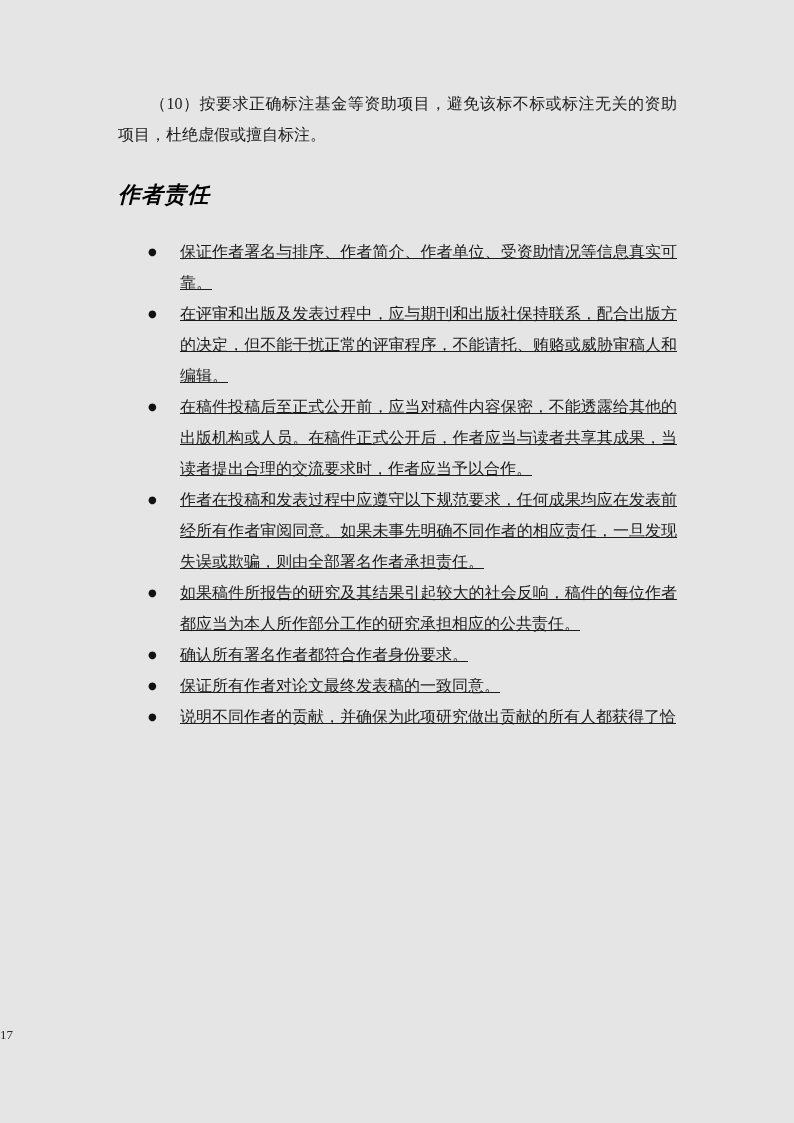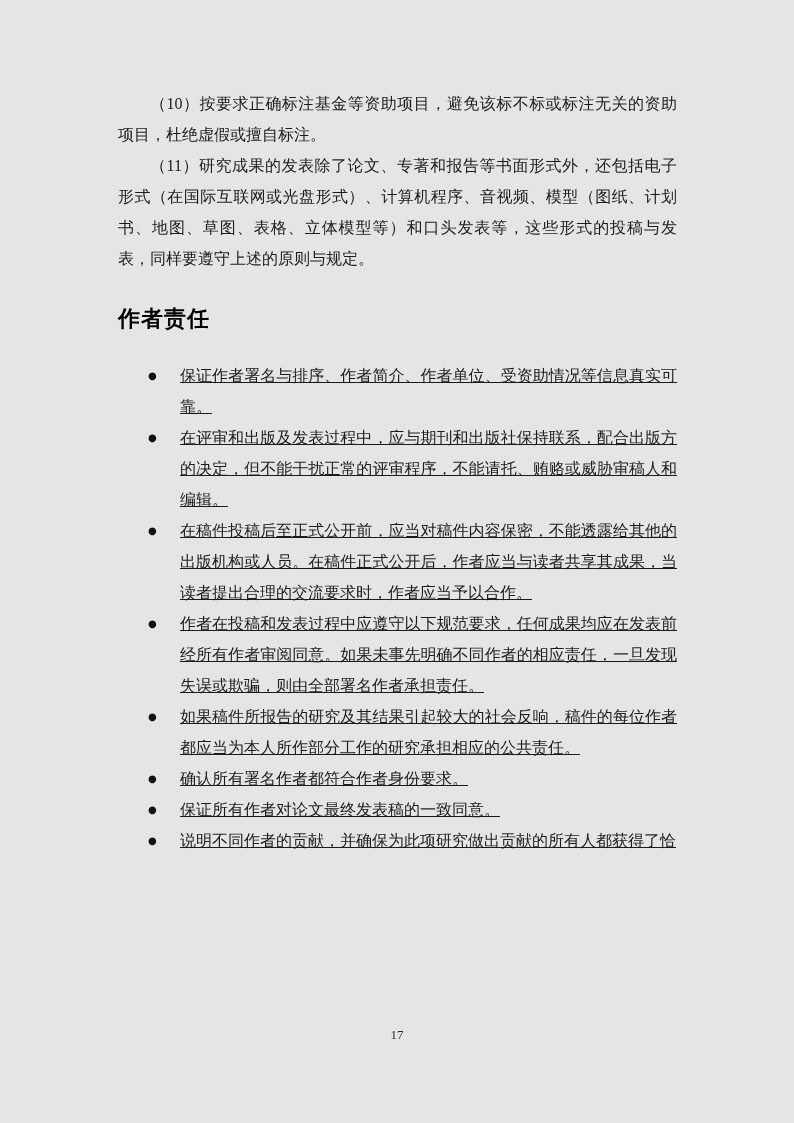--- a/index.html
+++ b/index.html
@@ -28,20 +28,21 @@
   }
   .para {
     margin: 0;
     padding: 0;
   }
   .indent {
     text-indent: 32px;
   }
   .heading {
     font-family: "Liberation Sans", "DejaVu Sans", sans-serif;
+    font-style: italic;
     font-weight: bold;
     font-size: 22px;
     line-height: 32px;
     color: #000000;
     margin: 29px 0 25px 0;
     letter-spacing: 1px;
   }
   .bullet-list {
     margin: 0;
     padding: 0;
@@ -61,35 +62,33 @@
   }
   .bullet-text {
     flex: 1 1 auto;
     text-decoration: underline;
   }
   .page-number {
     position: absolute;
     top: 1026px;
     left: 0;
     right: 0;
-    text-align: center;
     font-size: 13px;
     line-height: 18px;
     color: #2b2b2b;
   }
 </style>
 </head>
 <body>
 
 <div class="page">
   <div class="body-text">
 
     <p class="para indent">（10）按要求正确标注基金等资助项目，避免该标不标或标注无关的资助项目，杜绝虚假或擅自标注。</p>
 
-    <p class="para indent">（11）研究成果的发表除了论文、专著和报告等书面形式外，还包括电子形式（在国际互联网或光盘形式）、计算机程序、音视频、模型（图纸、计划书、地图、草图、表格、立体模型等）和口头发表等，这些形式的投稿与发表，同样要遵守上述的原则与规定。</p>
 
     <h2 class="heading">作者责任</h2>
 
 
     <div class="bullet-list">
       <div class="bullet-item">
         <span class="bullet-marker">●</span>
         <span class="bullet-text">保证作者署名与排序、作者简介、作者单位、受资助情况等信息真实可靠。</span>
       </div>
       <div class="bullet-item">

